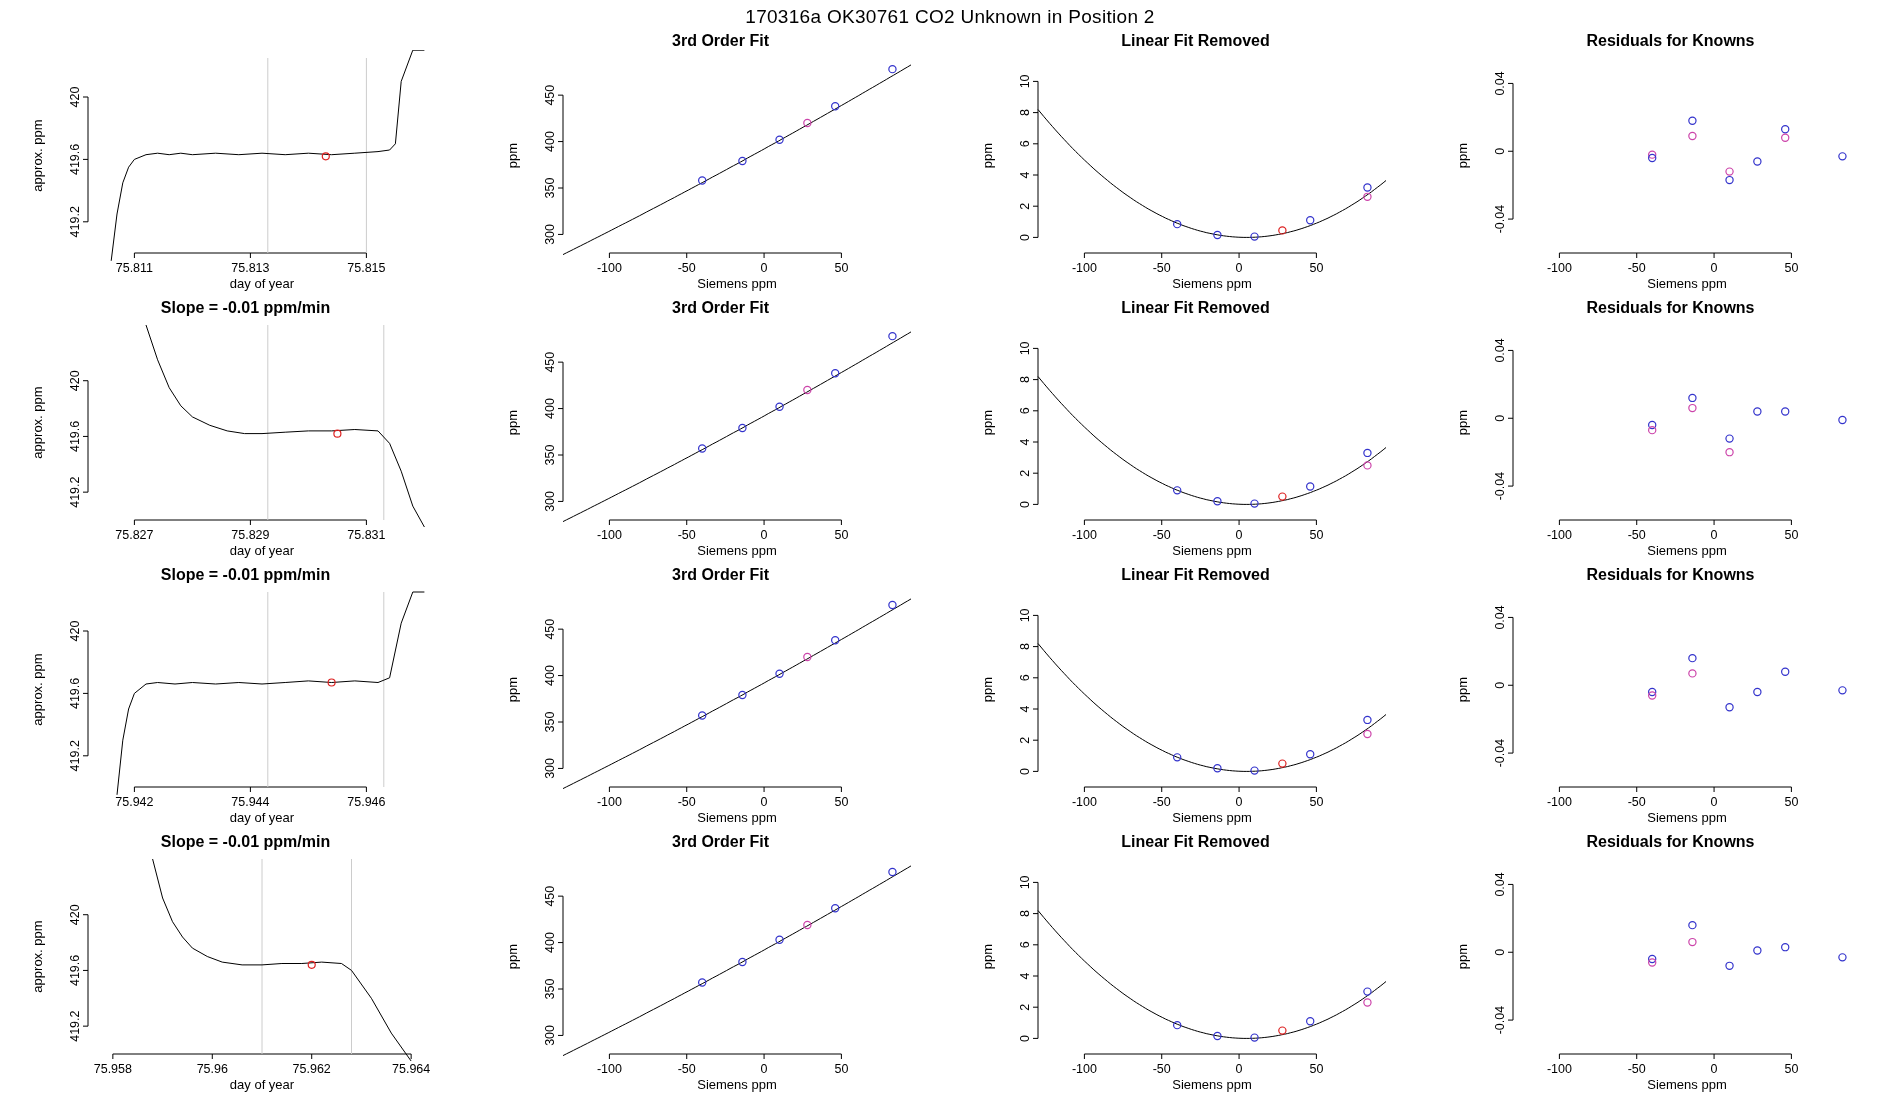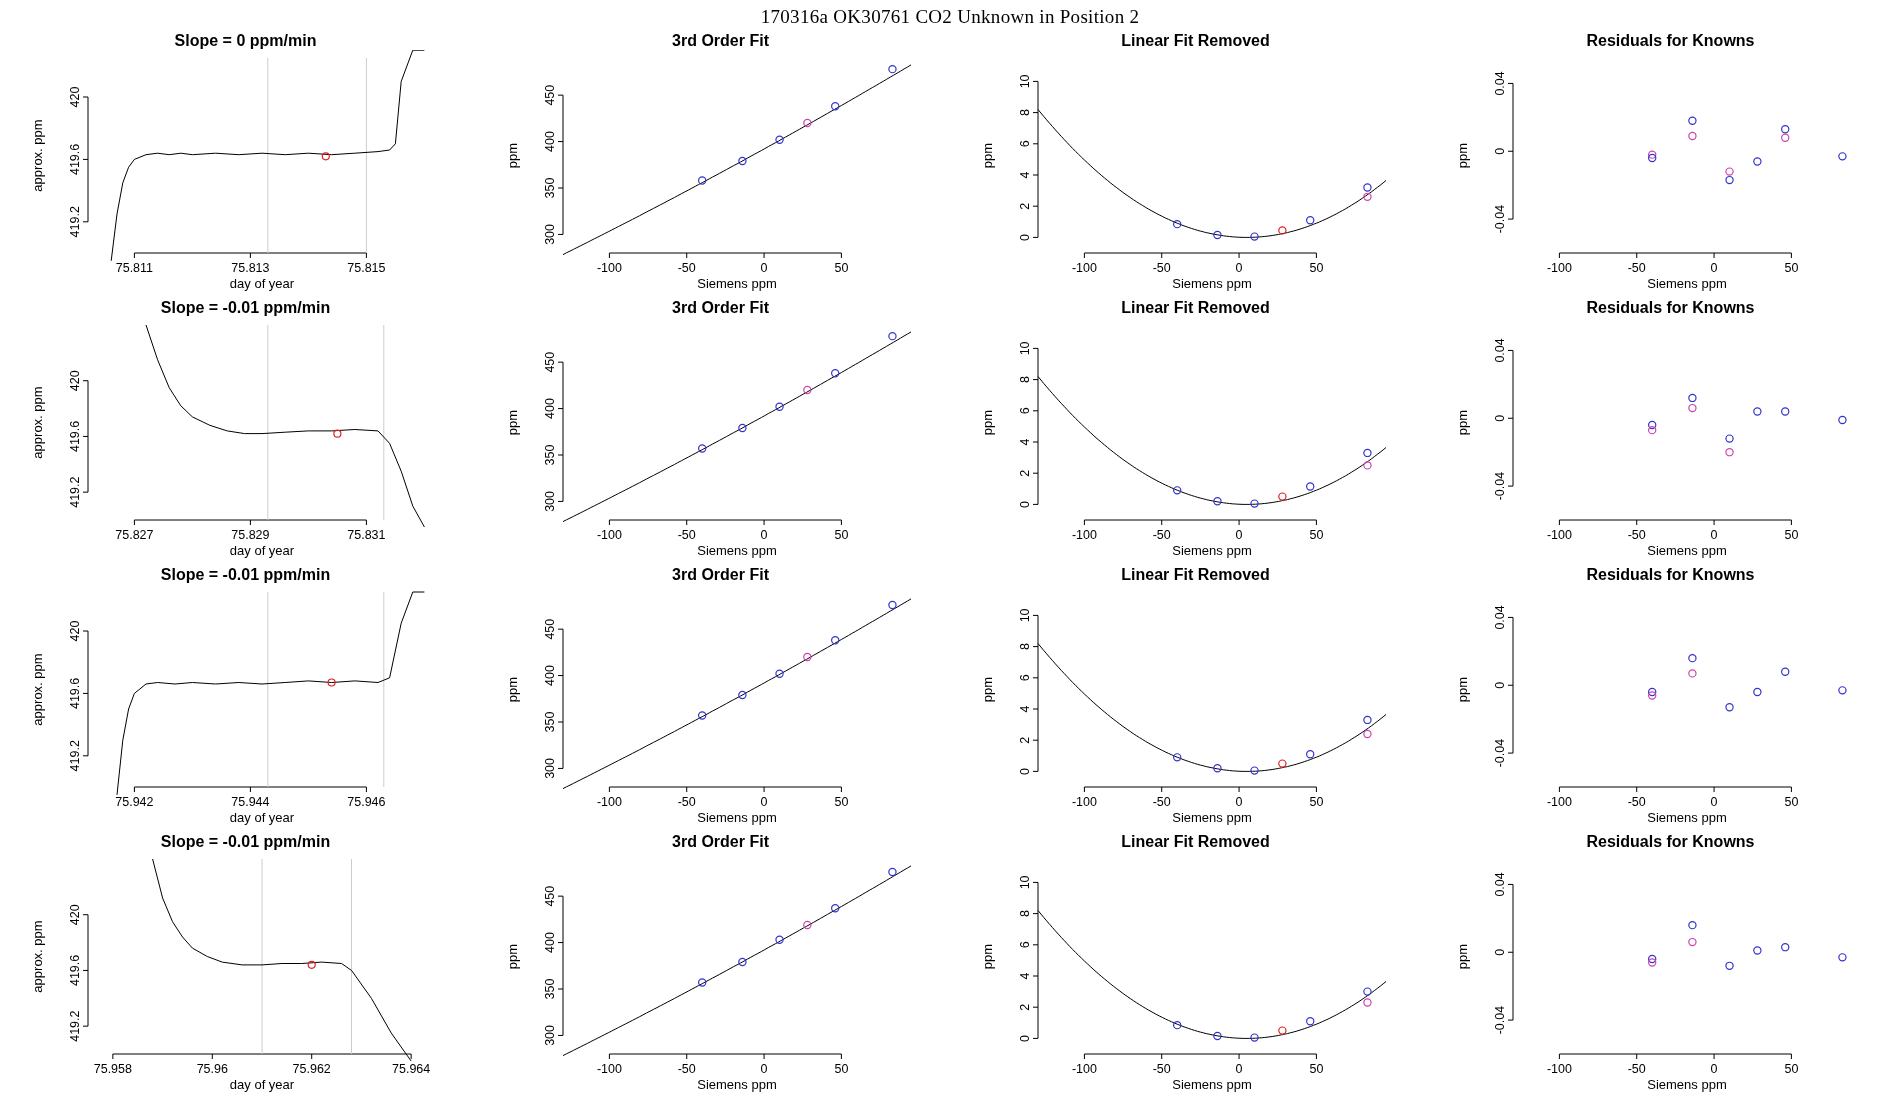--- a/index.html
+++ b/index.html
@@ -3,42 +3,41 @@
 <meta charset="utf-8">
 <style>
   html,body{margin:0;padding:0;}
   body{
     width:1900px;height:1100px;background:#ffffff;
     font-family:"Liberation Sans", sans-serif;
     color:#000000;overflow:hidden;
   }
   #page-title{
     position:absolute;top:6px;left:0;width:1900px;text-align:center;
-    font-size:19px;letter-spacing:0.3px;font-family:Liberation Serif, serif;
+    font-size:19px;letter-spacing:0.3px;
   }
   .grid{
     position:absolute;top:32px;left:0;width:1900px;height:1068px;
   }
   .panel{position:absolute;}
   .ptitle{
     position:absolute;top:0;left:0;width:100%;text-align:center;
     font-size:16px;font-weight:bold;
   }
   svg{display:block;}
   text{font-family:"Liberation Sans", sans-serif;fill:#000;}
 </style>
 </head>
 <body>
 
 <div id="page-title">170316a     OK30761   CO2 Unknown in Position  2</div>
 
 <div class="grid">
 
 <div class="panel" style="left: 8px; top: 0px; width: 475px; height: 267px;">
-      <div class="ptitle">Slope =  0  ppm/min</div>
       <svg width="420" height="243" viewBox="0 0 420 243" style="position: absolute; top: 18px; left: 18px;">
         <line x1="108.40000000071433" y1="203" x2="340.4000000001648" y2="203" stroke="#000" stroke-width="1"></line>
         <line x1="62" y1="171.80000000000177" x2="62" y2="47" stroke="#000" stroke-width="1"></line>
         <line x1="108.40000000071433" y1="203" x2="108.40000000071433" y2="208" stroke="#000" stroke-width="1"></line>
         <text x="108.40000000071433" y="222" text-anchor="middle" font-size="12.5">75.811</text>
         <line x1="224.40000000043958" y1="203" x2="224.40000000043958" y2="208" stroke="#000" stroke-width="1"></line>
         <text x="224.40000000043958" y="222" text-anchor="middle" font-size="12.5">75.813</text>
         <line x1="340.4000000001648" y1="203" x2="340.4000000001648" y2="208" stroke="#000" stroke-width="1"></line>
         <text x="340.4000000001648" y="222" text-anchor="middle" font-size="12.5">75.815</text>
         <line x1="62" y1="171.80000000000177" x2="57" y2="171.80000000000177" stroke="#000" stroke-width="1"></line>

